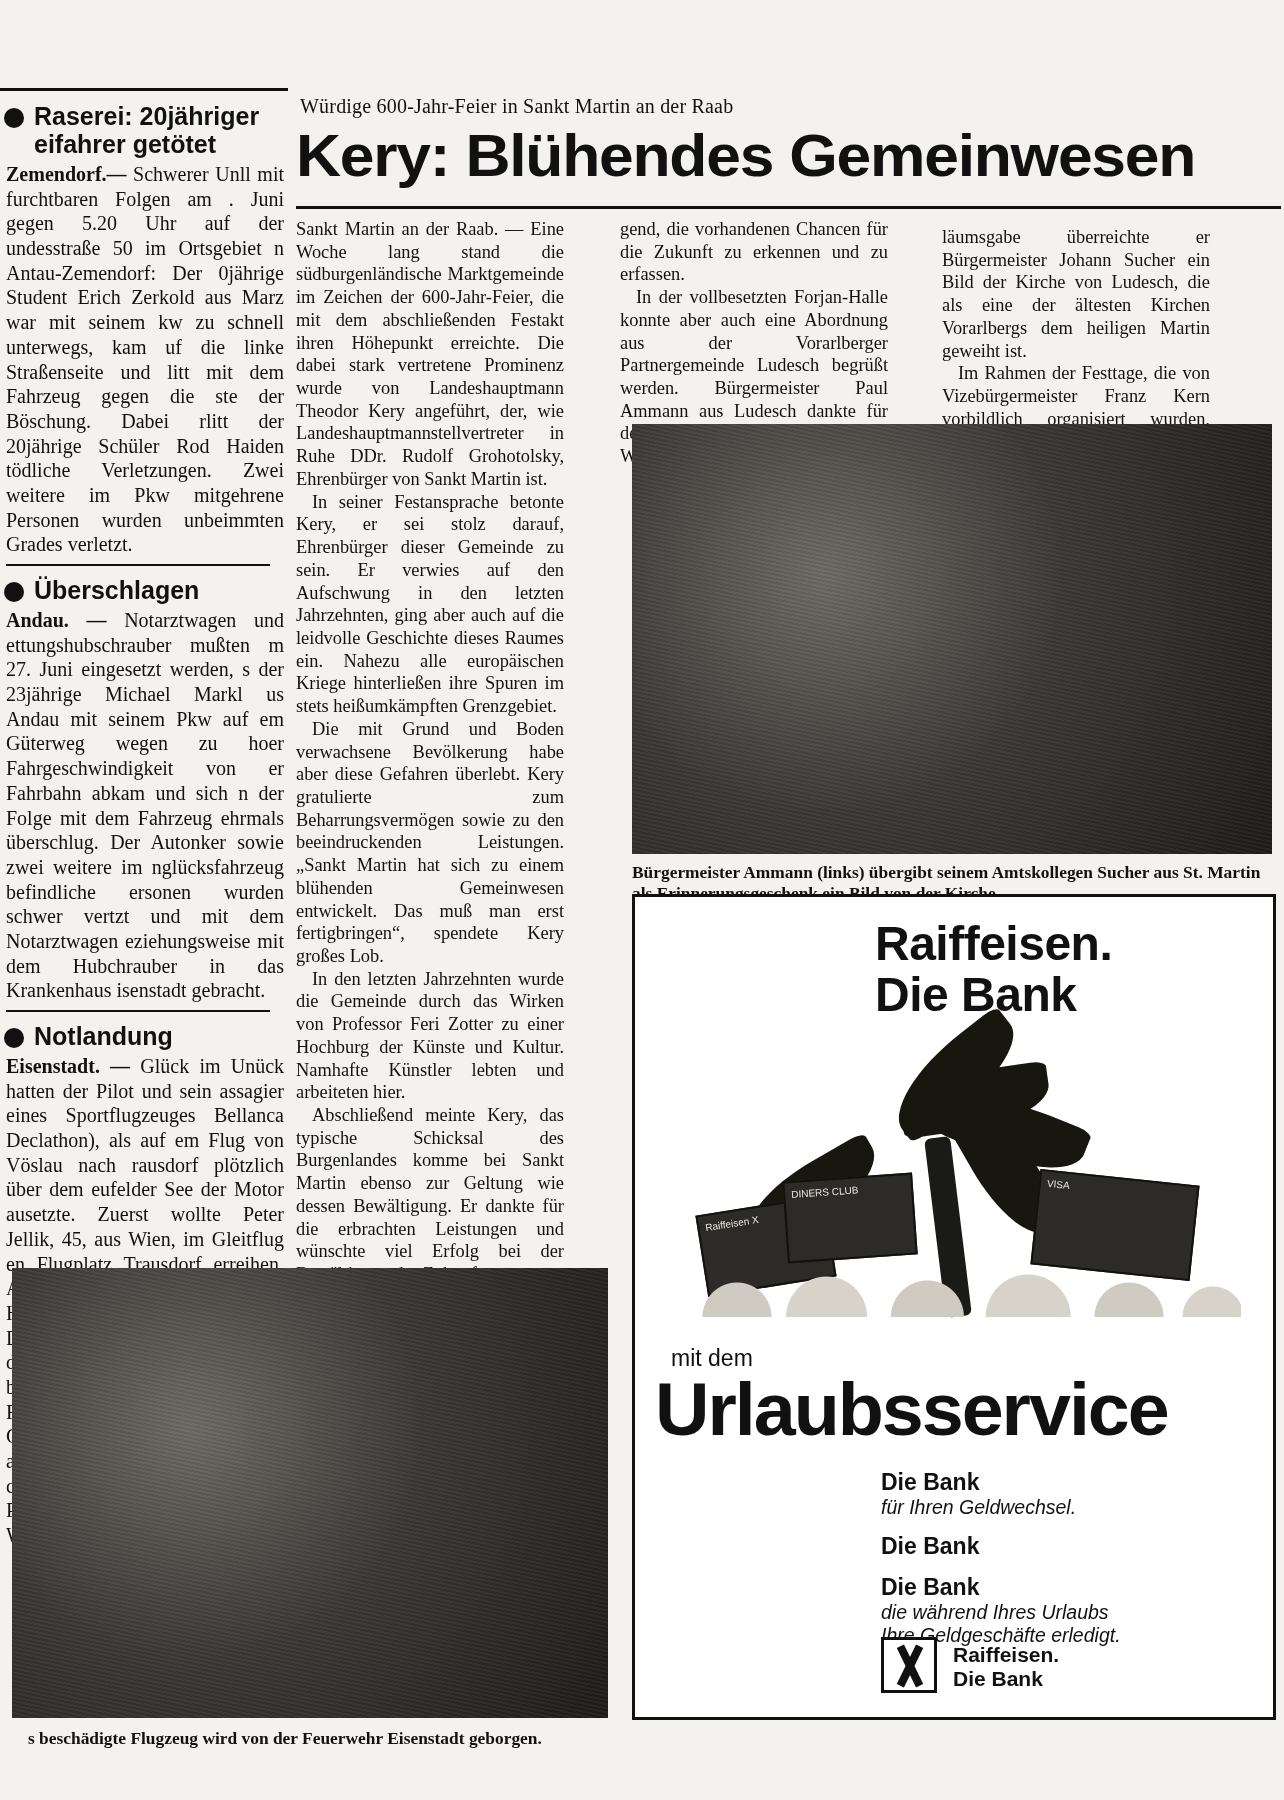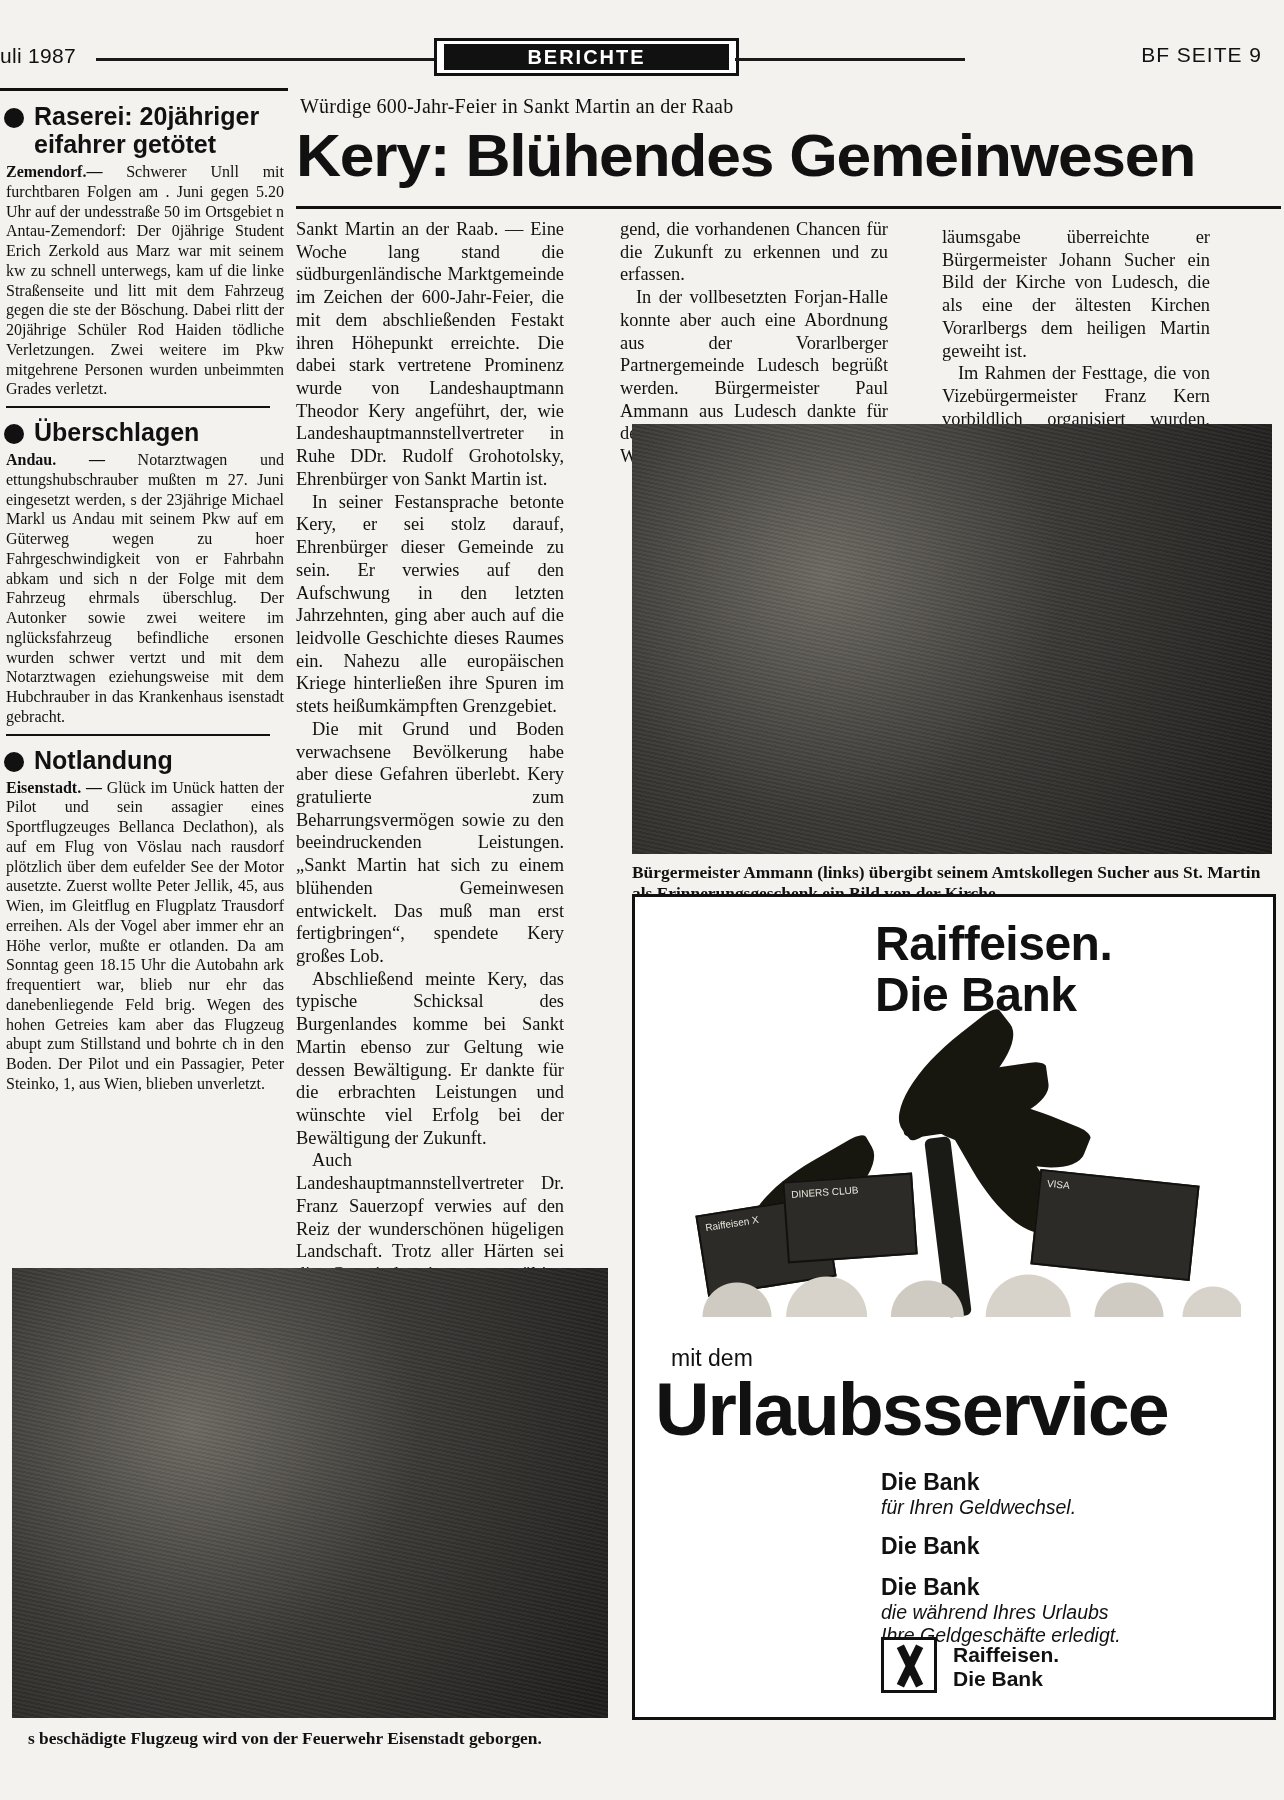--- a/index.html
+++ b/index.html
@@ -99,21 +99,21 @@
     position: relative;
   }
   .brief-head .bullet {
     position: absolute;
     left: 4px; top: 6px;
     width: 20px; height: 20px;
     border-radius: 50%;
     background: #111;
   }
   .brief-body {
-    font-size: 16px;
+    font-size: 20px;
     line-height: 1.235;
     text-align: justify;
     hyphens: auto;
     padding: 0 4px 0 6px;
   }
   .brief-body b { font-weight: bold; }
   .rule-sep {
     width: 264px; height: 2px;
     background: #111;
     margin: 7px 0 0 6px;
@@ -311,28 +311,20 @@
     position:absolute; left:72px; top:6px;
     font-family:"Liberation Sans", sans-serif; font-weight:bold;
     font-size:21px; line-height:1.12;
   }
 </style>
 </head>
 <body>
 
 <div class="page">
 
-  <div class="masthead">
-    <div class="date">uli 1987</div>
-    <div class="rule-left"></div>
-    <div class="section-box"></div>
-    <div class="section-inner">BERICHTE</div>
-    <div class="rule-right"></div>
-    <div class="folio">BF  SEITE 9</div>
-  </div>
 
   <div class="leftcol">
     <div class="topline"></div>
 
     <div class="brief">
       <div class="brief-head">
         <span class="bullet"></span>
         <span>Raserei: 20jähriger eifahrer getötet</span>
       </div>
       <div class="brief-body">
@@ -364,20 +356,21 @@
   </div>
 
   <div class="kicker">Würdige 600-Jahr-Feier in Sankt Martin an der Raab</div>
   <div class="headline">Kery: Blühendes Gemeinwesen</div>
   <div class="hrule"></div>
 
   <div class="bodycol" id="col1">
     <p class="first">Sankt Martin an der Raab. — Eine Woche lang stand die südburgenländische Marktgemeinde im Zeichen der 600-Jahr-Feier, die mit dem abschließenden Festakt ihren Höhepunkt erreichte. Die dabei stark vertretene Prominenz wurde von Landeshauptmann Theodor Kery angeführt, der, wie Landeshauptmannstellvertreter in Ruhe DDr. Rudolf Grohotolsky, Ehrenbürger von Sankt Martin ist.</p>
     <p>In seiner Festansprache betonte Kery, er sei stolz darauf, Ehrenbürger dieser Gemeinde zu sein. Er verwies auf den Aufschwung in den letzten Jahrzehnten, ging aber auch auf die leidvolle Geschichte dieses Raumes ein. Nahezu alle europäischen Kriege hinterließen ihre Spuren im stets heißumkämpften Grenzgebiet.</p>
     <p>Die mit Grund und Boden verwachsene Bevölkerung habe aber diese Gefahren überlebt. Kery gratulierte zum Beharrungsvermögen sowie zu den beeindruckenden Leistungen. „Sankt Martin hat sich zu einem blühenden Gemeinwesen entwickelt. Das muß man erst fertigbringen“, spendete Kery großes Lob.</p>
+    <p>In den letzten Jahrzehnten wurde die Gemeinde durch das Wirken von Professor Feri Zotter zu einer Hochburg der Künste und Kultur. Namhafte Künstler lebten und arbeiteten hier.</p>
     <p>Abschließend meinte Kery, das typische Schicksal des Burgenlandes komme bei Sankt Martin ebenso zur Geltung wie dessen Bewältigung. Er dankte für die erbrachten Leistungen und wünschte viel Erfolg bei der Bewältigung der Zukunft.</p>
     <p>Auch Landeshauptmannstellvertreter Dr. Franz Sauerzopf verwies auf den Reiz der wunderschönen hügeligen Landschaft. Trotz aller Härten sei die Gemeinde eine mustergültige Gemeinschaft geblieben, die durch den Zuzug der Künstler ungemein bereichert wurde. Er appellierte an die Ju-</p>
   </div>
 
   <div class="bodycol" id="col2">
     <p class="first">gend, die vorhandenen Chancen für die Zukunft zu erkennen und zu erfassen.</p>
     <p>In der vollbesetzten Forjan-Halle konnte aber auch eine Abordnung aus der Vorarlberger Partnergemeinde Ludesch begrüßt werden. Bürgermeister Paul Ammann aus Ludesch dankte für den „gemeinsam zurückgelegten Weg“. Als Jubi-</p>
   </div>
 
   <div class="bodycol" id="col3">

